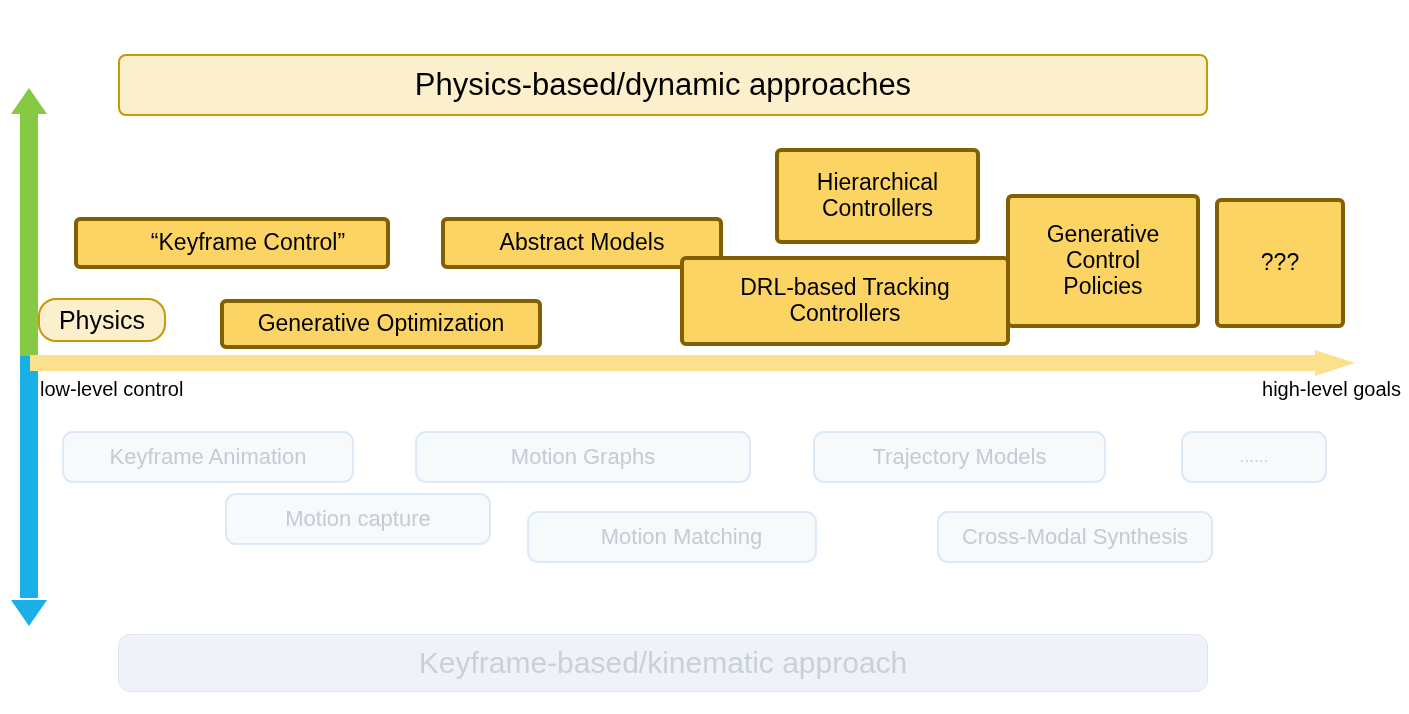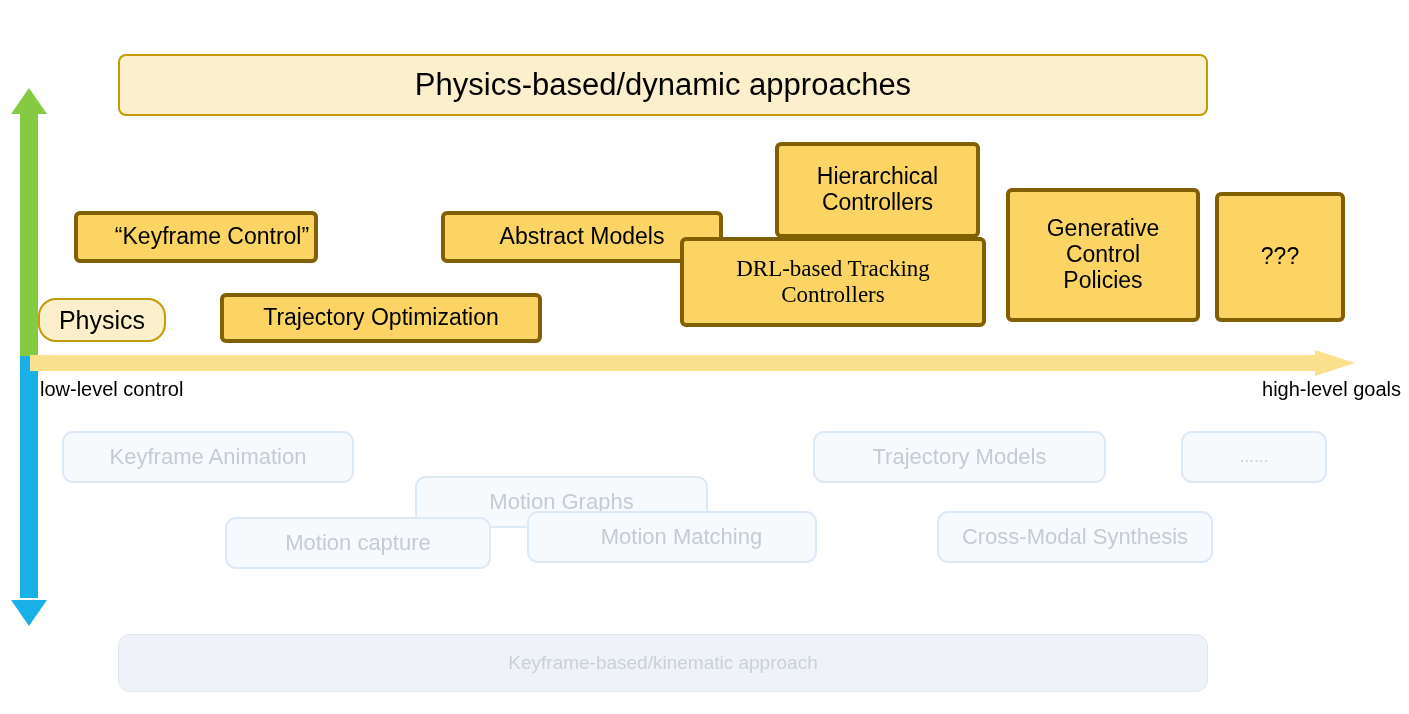--- a/index.html
+++ b/index.html
@@ -42,36 +42,37 @@
     font-size: 31px;
     margin-top: 40px;
   }
 
   
   .gold {
     background: #FBD464;
     border: 4px solid #806000;
     border-radius: 6px;
     font-size: 23px;
+    margin-top: 6px;
   }
 
   
   .ghost {
     background: #F7FAFD;
     border: 2px solid #DCE9F7;
     border-radius: 11px;
     color: #C4CBD2;
     font-size: 22px;
   }
   .ghost.footer {
     background: #EFF3F9;
     border: 1px solid #DFE6EF;
     border-radius: 12px;
     color: #C9D0D7;
-    font-size: 19px;
+    font-size: 30px;
   }
 
   
   .axis-label {
     position: absolute;
     font-size: 20px;
     color: #000000;
     white-space: nowrap;
   }
 
@@ -103,47 +104,47 @@
 
   <svg class="arrow-svg" style="left:30px; top:350px; width:1325px; height:26px;" viewBox="0 0 1325 26">
     <polygon points="0,5 1285,5 1285,0 1325,13 1285,26 1285,21 0,21" fill="#FBE08D"></polygon>
   </svg>
 
   <div class="axis-label" style="left:40px; top:378px;">low-level control</div>
   <div class="axis-label" style="right:8px; top:378px;">high-level goals</div>
 
   <div class="box pale" style="left:38px; top:298px; width:128px; height:44px; font-size:25px;">Physics</div>
 
-  <div class="box gold" style="left:74px; top:211px; width:244px; height:52px;padding-left:32px;">“Keyframe Control”</div>
+  <div class="box gold" style="left:74px; top:211px; width:316px; height:52px;padding-left:32px;">“Keyframe Control”</div>
 
-  <div class="box gold" style="left:220px; top:293px; width:322px; height:50px;">Trajectory Optimization</div>
+  <div class="box gold" style="left:220px; top:293px; width:322px; height:50px;">Generative Optimization</div>
 
   <div class="box gold" style="left:441px; top:211px; width:282px; height:52px;">Abstract Models</div>
 
   <div class="box gold" style="left:775px; top:142px; width:205px; height:96px;">Hierarchical
 Controllers</div>
 
-  <div class="box gold" style="left:680px; top:237px; width:306px; height:90px;font-family:Liberation Serif, serif;">DRL-based Tracking
+  <div class="box gold" style="left:680px; top:250px; width:330px; height:90px;">DRL-based Tracking
 Controllers</div>
 
   <div class="box gold" style="left:1006px; top:188px; width:194px; height:134px;">Generative
 Control
 Policies</div>
 
   <div class="box gold" style="left:1215px; top:192px; width:130px; height:130px;">???</div>
 
   <div class="box ghost" style="left:62px; top:431px; width:292px; height:52px;">Keyframe Animation</div>
 
-  <div class="box ghost" style="left:415px; top:431px; width:293px; height:52px;margin-top:45px;">Motion Graphs</div>
+  <div class="box ghost" style="left:415px; top:431px; width:336px; height:52px;">Motion Graphs</div>
 
   <div class="box ghost" style="left:813px; top:431px; width:293px; height:52px;">Trajectory Models</div>
 
   <div class="box ghost" style="left:1181px; top:431px; width:146px; height:52px; font-size:17px;">......</div>
 
-  <div class="box ghost" style="left:225px; top:517px; width:266px; height:52px;">Motion capture</div>
+  <div class="box ghost" style="left:225px; top:493px; width:266px; height:52px;">Motion capture</div>
 
   <div class="box ghost" style="left:527px; top:511px; width:290px; height:52px;padding-left:19px;">Motion Matching</div>
 
   <div class="box ghost" style="left:937px; top:511px; width:276px; height:52px;">Cross-Modal Synthesis</div>
 
   <div class="box ghost footer" style="left:118px; top:634px; width:1090px; height:58px;">Keyframe-based/kinematic approach</div>
 
 </div>
 
 </body></html>

